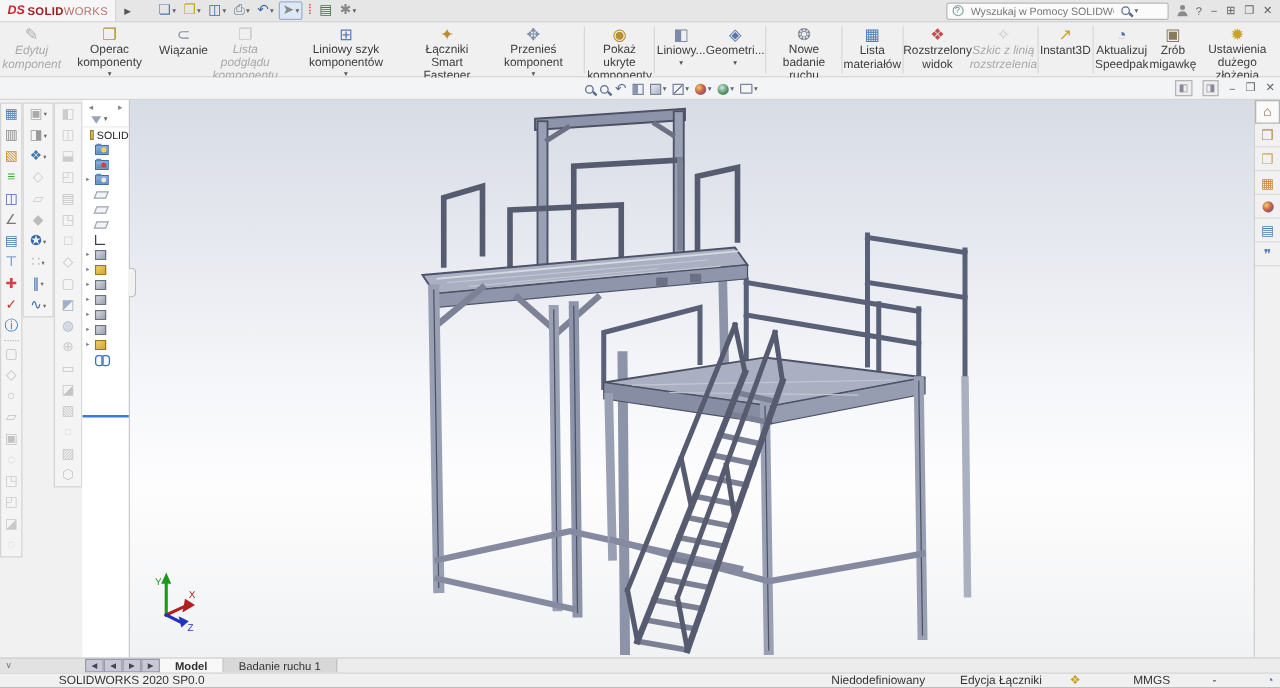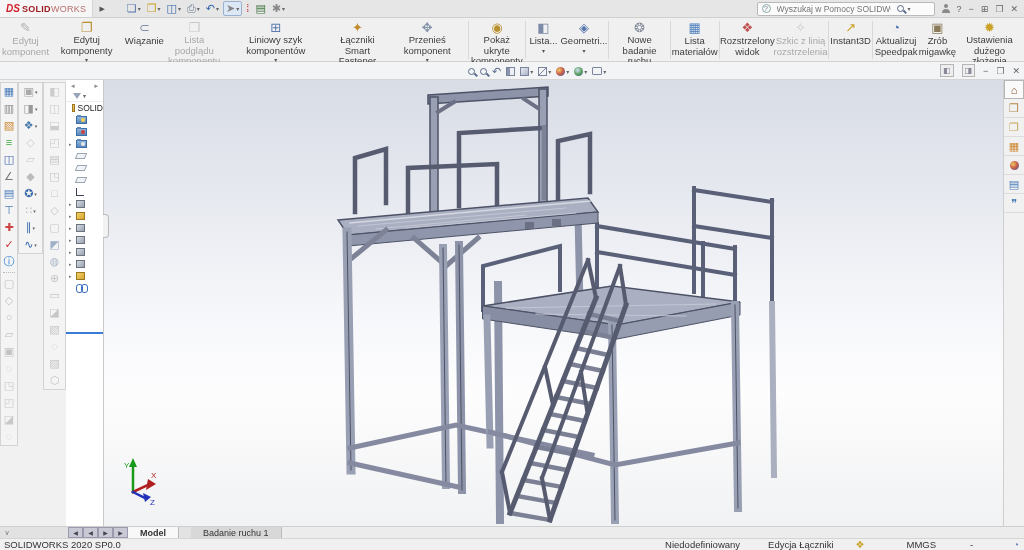--- a/index.html
+++ b/index.html
@@ -35,21 +35,21 @@
   .i-person::before{content:"";position:absolute;left:2px;top:-5px;width:4px;height:4px;border-radius:50%;background:#8a8a8a;}
   .winglyph{font-size:9px;color:#666;}
 
   
   .ribbon{position:absolute;left:0;top:18px;width:1024px;height:44px;background:#f0f0f0;
     border-bottom:1px solid #d2d2d2;display:flex;align-items:stretch;padding:1px 2px 0 2px;}
   .rbtn{display:flex;flex-direction:column;align-items:center;justify-content:flex-start;
     padding:2px 4px 0 4px;min-width:34px;}
   .rbtn .ricon{font-size:13px;line-height:14px;height:15px;}
   .rbtn .rlabel{font-size:9.5px;line-height:10.5px;color:#3c3c3c;text-align:center;white-space:pre-line;}
-  .rbtn.disabled .rlabel{color:#a8a8a8;}
+  .rbtn.disabled .rlabel{color:#a8a8a8;font-style:italic;}
   .rbtn .rdrop{font-size:6px;color:#555;line-height:6px;margin-top:1px;}
   .rsep{width:1px;background:#d8d8d8;margin:2px 1px;}
 
   
   .tabrow{position:absolute;left:0;top:62px;width:1024px;height:18px;background:#f3f4f6;
     border-bottom:1px solid #d5d5d5;display:flex;align-items:flex-end;font-size:10.5px;}
   .tab{padding:2px 9px 2px 9px;background:#dadada;border:1px solid #b8b8b8;border-bottom:none;
     color:#444;margin-right:1px;height:17px;display:flex;align-items:center;}
   .tab.active{background:#f6f6f6;font-weight:bold;color:#222;}
   .tab:first-child{margin-left:2px;}
@@ -112,21 +112,21 @@
   .modeltabs{position:absolute;left:0;top:526px;width:1024px;height:12px;background:#e2e2e2;
     display:flex;align-items:stretch;font-size:9px;border-top:1px solid #cfcfcf;}
   .collapse{width:14px;text-align:center;color:#777;font-size:7px;line-height:11px;}
   .navbtns{display:flex;margin-left:54px;}
   .navbtn{width:15px;background:#c8c9d4;border:1px solid #9a9aae;color:#445;font-size:6px;
     display:flex;align-items:center;justify-content:center;}
   .mtab{padding:0 12px;display:flex;align-items:center;border-right:1px solid #bbb;background:#d8d8d8;color:#333;}
   .mtab.active{background:#f8f8f8;font-weight:bold;}
   .mtab-rest{flex:1;background:#ececec;}
   .statusbar{position:absolute;left:0;top:538px;width:1024px;height:12px;background:#f0f0f0;
-    border-top:1px solid #d5d5d5;display:flex;align-items:center;font-size:9.5px;color:#333;}
+    border-top:1px solid #d5d5d5;display:flex;align-items:center;font-size:9.5px;color:#333;padding-left:43px;}
   .sb-left{padding-left:4px;}
   .sb-right{margin-left:auto;display:flex;align-items:center;justify-content:space-between;}
 </style>
 </head>
 <body>
 
 <div class="screen">
 
   <div class="titlebar">
     <div class="logo">
@@ -188,21 +188,21 @@
   </div>
 
   <div class="ribbon" id="ribbon">
       <div class="rbtn disabled">
         <span class="ricon" style="color: rgb(176, 176, 176);">✎</span>
         <span class="rlabel">Edytuj
 komponent</span>
       </div>
       <div class="rbtn">
         <span class="ricon" style="color: rgb(184, 144, 47);">❐</span>
-        <span class="rlabel">Edytuj komponenty</span>
+        <span class="rlabel">Operac komponenty</span>
         <span class="rdrop">▾</span>
       </div>
       <div class="rbtn">
         <span class="ricon" style="color: rgb(128, 144, 168);">⊂</span>
         <span class="rlabel">Wiązanie</span>
       </div>
       <div class="rbtn disabled">
         <span class="ricon" style="color: rgb(200, 200, 200);">❒</span>
         <span class="rlabel">Lista podglądu
 komponentu</span>
@@ -224,21 +224,21 @@
       </div>
       <div class="rsep"></div>
       <div class="rbtn">
         <span class="ricon" style="color: rgb(184, 144, 47);">◉</span>
         <span class="rlabel">Pokaż ukryte
 komponenty</span>
       </div>
       <div class="rsep"></div>
       <div class="rbtn">
         <span class="ricon" style="color: rgb(123, 138, 166);">◧</span>
-        <span class="rlabel">Lista...</span>
+        <span class="rlabel">Liniowy...</span>
         <span class="rdrop">▾</span>
       </div>
       <div class="rbtn">
         <span class="ricon" style="color: rgb(85, 119, 170);">◈</span>
         <span class="rlabel">Geometri...</span>
         <span class="rdrop">▾</span>
       </div>
       <div class="rsep"></div>
       <div class="rbtn">
         <span class="ricon" style="color: rgb(128, 136, 152);">❂</span>
@@ -721,21 +721,21 @@
     </div>
 
   <div class="modeltabs">
     <span class="collapse">∨</span>
     <span class="navbtns" id="navbtns">
         <span class="navbtn">◀</span>
         <span class="navbtn">◀</span>
         <span class="navbtn">▶</span>
         <span class="navbtn">▶</span>
       </span>
-    <span id="mtabs" style="display:flex;gap:12px;">
+    <span id="mtabs" style="display:flex;">
         <span class="mtab active">Model</span>
         <span class="mtab">Badanie ruchu 1</span>
       </span>
     <span class="mtab-rest"></span>
   </div>
 
   <div class="statusbar">
     <span class="sb-left">SOLIDWORKS 2020 SP0.0</span>
     <span class="sb-right">
       <span>Niedodefiniowany</span>

